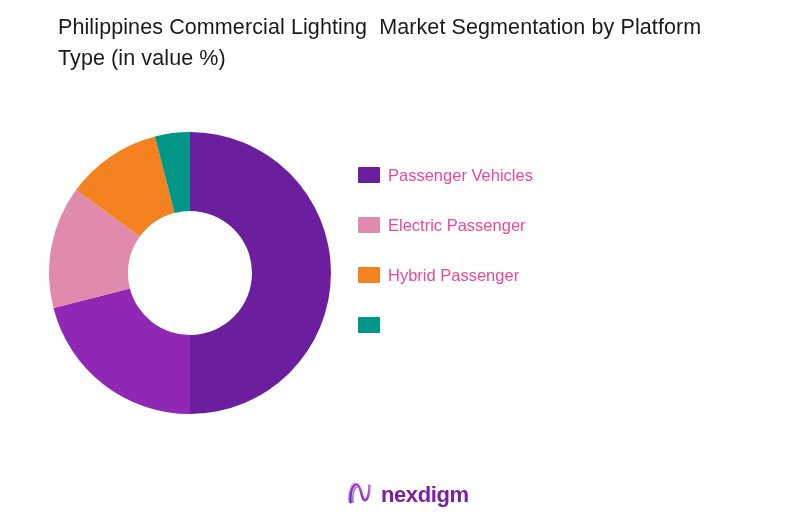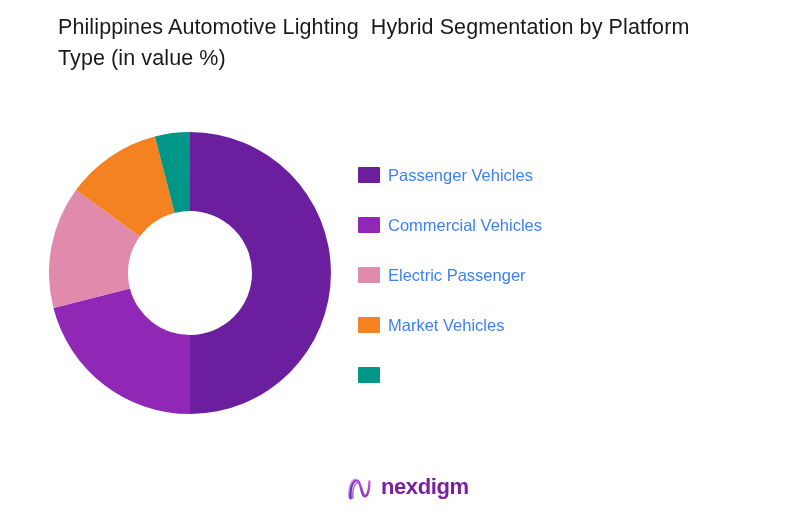--- a/index.html
+++ b/index.html
@@ -58,80 +58,76 @@
   }
   .legend-swatch {
     width: 22px;
     height: 16px;
     flex: 0 0 22px;
     border-radius: 1px;
   }
   .legend-label {
     margin-left: 8px;
     font-size: 16.5px;
-    color: #3b82f6;
+    color: #ec4899;
     line-height: 22px;
     white-space: nowrap;
   }
   #footer-logo {
     position: absolute;
     left: 345px;
     top: 474px;
     display: flex;
-    align-items: flex-start;
+    align-items: flex-end;
     height: 34px;
   }
   #logo-mark {
     width: 30px;
     height: 30px;
     flex: 0 0 30px;
   }
   #logo-text {
     margin-left: 6px;
     font-size: 22px;
     font-weight: bold;
     color: #7B1FA2;
     letter-spacing: -0.4px;
   }
 </style>
 </head>
 <body>
 
 <div id="page">
 
-  <div id="chart-title">Philippines Automotive Lighting  Hybrid Segmentation by Platform Type (in value %)</div>
+  <div id="chart-title">Philippines Commercial Lighting  Market Segmentation by Platform Type (in value %)</div>
 
   <div id="donut-wrap">
     <svg id="donut-svg" viewBox="0 0 282 282">
       <g id="donut-slices">
           <path d="M 141 0 A 141 141 0 0 1 141 282 L 141 203.04 A 62.04 62.04 0 0 0 141 78.96000000000001 Z" fill="#6B1F9E"></path>
           <path d="M 141 282 A 141 141 0 0 1 4.429774280863029 176.06527409024454 L 80.90910068357974 156.4287205997076 A 62.04 62.04 0 0 0 141 203.04 Z" fill="#9127B5"></path>
           <path d="M 4.429774280863029 176.06527409024454 A 141 141 0 0 1 26.928603793132396 58.12227942676131 L 90.80858566897825 104.53380294777497 A 62.04 62.04 0 0 0 80.90910068357974 156.4287205997076 Z" fill="#E08BAE"></path>
           <path d="M 26.928603793132396 58.12227942676131 A 141 141 0 0 1 105.93472590975553 4.4297742808630005 L 125.57127940029243 80.90910068357972 A 62.04 62.04 0 0 0 90.80858566897825 104.53380294777497 Z" fill="#F58220"></path>
           <path d="M 105.93472590975553 4.4297742808630005 A 141 141 0 0 1 140.99999999999997 0 L 141 78.96000000000001 A 62.04 62.04 0 0 0 125.57127940029243 80.90910068357972 Z" fill="#009688"></path>
         </g>
     </svg>
   </div>
 
   <div id="legend">
     <div class="legend-item">
       <span class="legend-swatch" style="background: rgb(107, 31, 158);"></span>
       <span class="legend-label">Passenger Vehicles</span>
     </div>
     <div class="legend-item">
-      <span class="legend-swatch" style="background: rgb(145, 39, 181);"></span>
-      <span class="legend-label">Commercial Vehicles</span>
-    </div>
-    <div class="legend-item">
       <span class="legend-swatch" style="background: rgb(224, 139, 174);"></span>
       <span class="legend-label">Electric Passenger</span>
     </div>
     <div class="legend-item">
       <span class="legend-swatch" style="background: rgb(245, 130, 32);"></span>
-      <span class="legend-label">Market Vehicles</span>
+      <span class="legend-label">Hybrid Passenger</span>
     </div>
     <div class="legend-item">
       <span class="legend-swatch" style="background: rgb(0, 150, 136);"></span>
     </div>
   </div>
 
   <div id="footer-logo">
     <svg id="logo-mark" viewBox="0 0 32 32">
       <defs>
         <linearGradient id="nxg" x1="0" y1="1" x2="1" y2="0">

